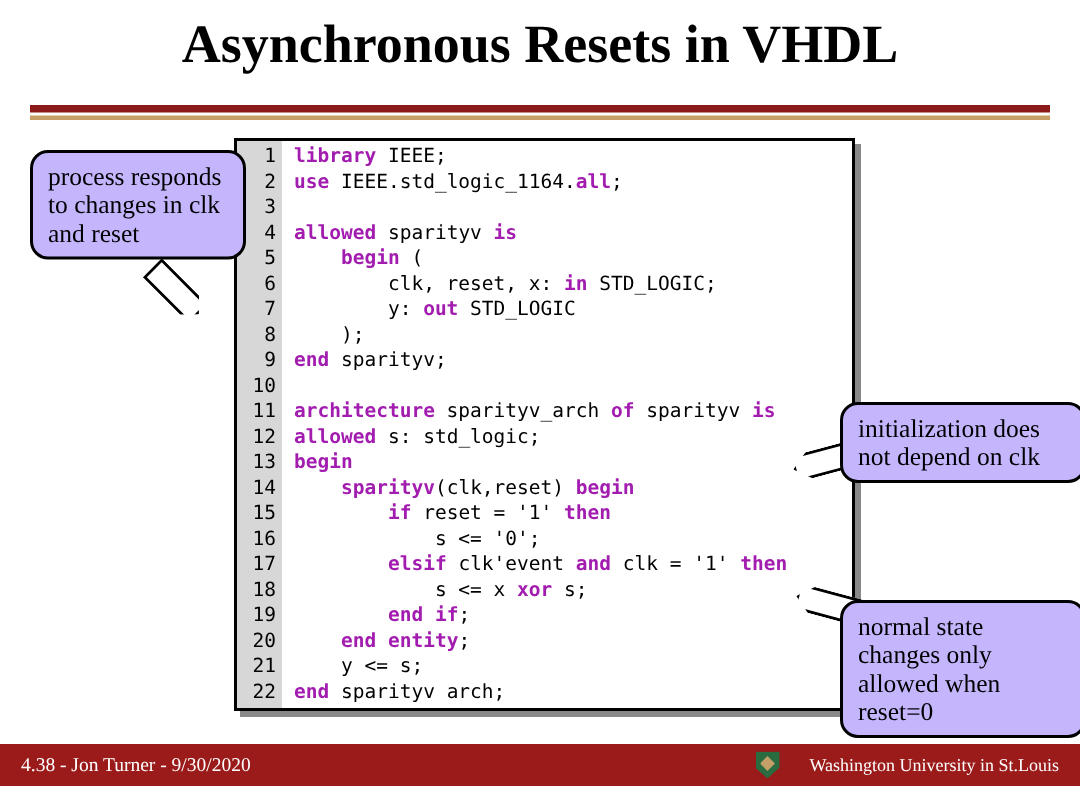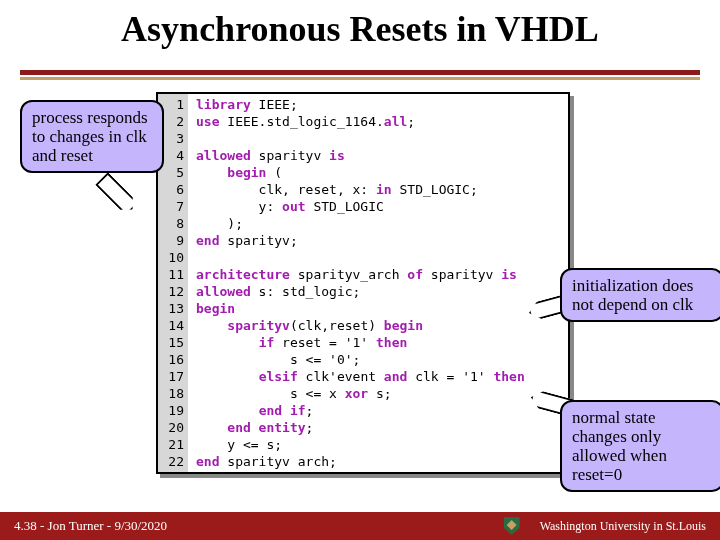--- a/index.html
+++ b/index.html
@@ -59,21 +59,21 @@
     font-family: "Times New Roman", serif;
     font-size: 17px;
     line-height: 19px;
     padding: 6px 10px;
   }
   .callout.c1 { top: 100px; left: 20px; width: 120px; }
   .callout.c2 { top: 268px; left: 560px; width: 140px; }
   .callout.c3 { top: 400px; left: 560px; width: 140px; }
   .footer {
     position: absolute;
-    bottom: 0;
+    bottom: 16px;
     left: 0;
     width: 100%;
     height: 28px;
     background: #9b1b1b;
     color: #fff;
     font-family: "Comic Sans MS", cursive;
     font-size: 13px;
     display: flex;
     align-items: center;
     padding: 0 14px;

